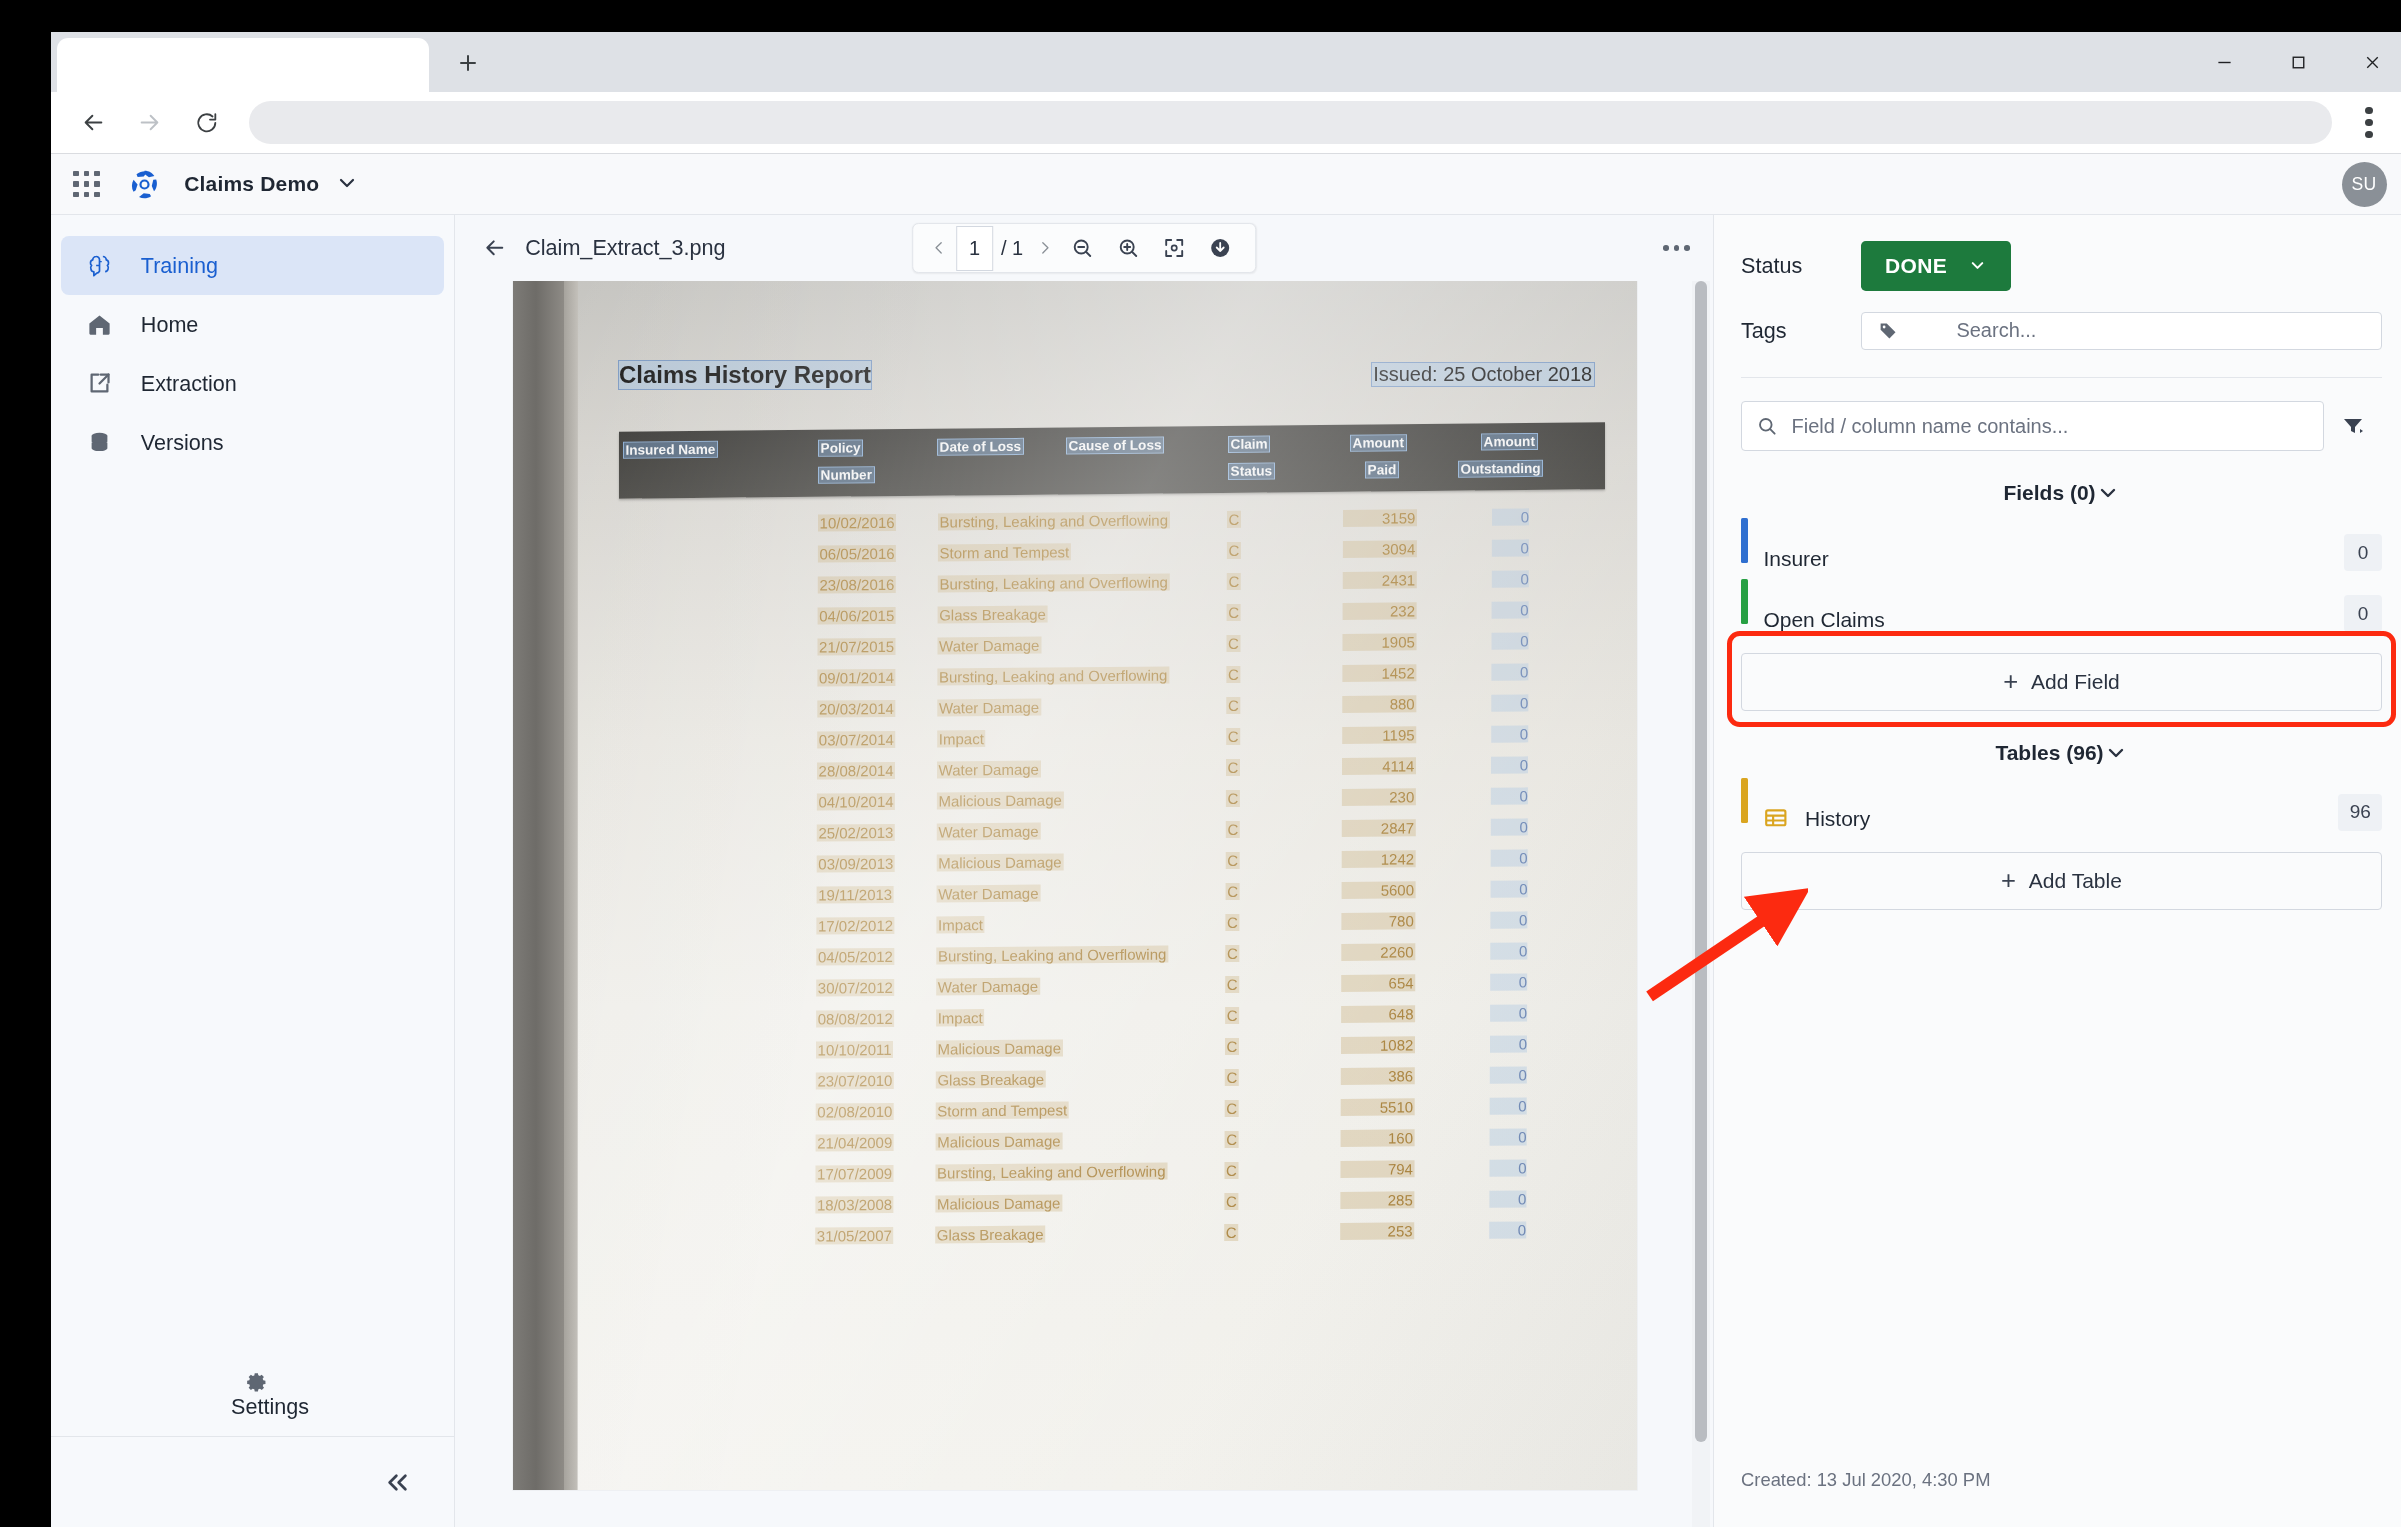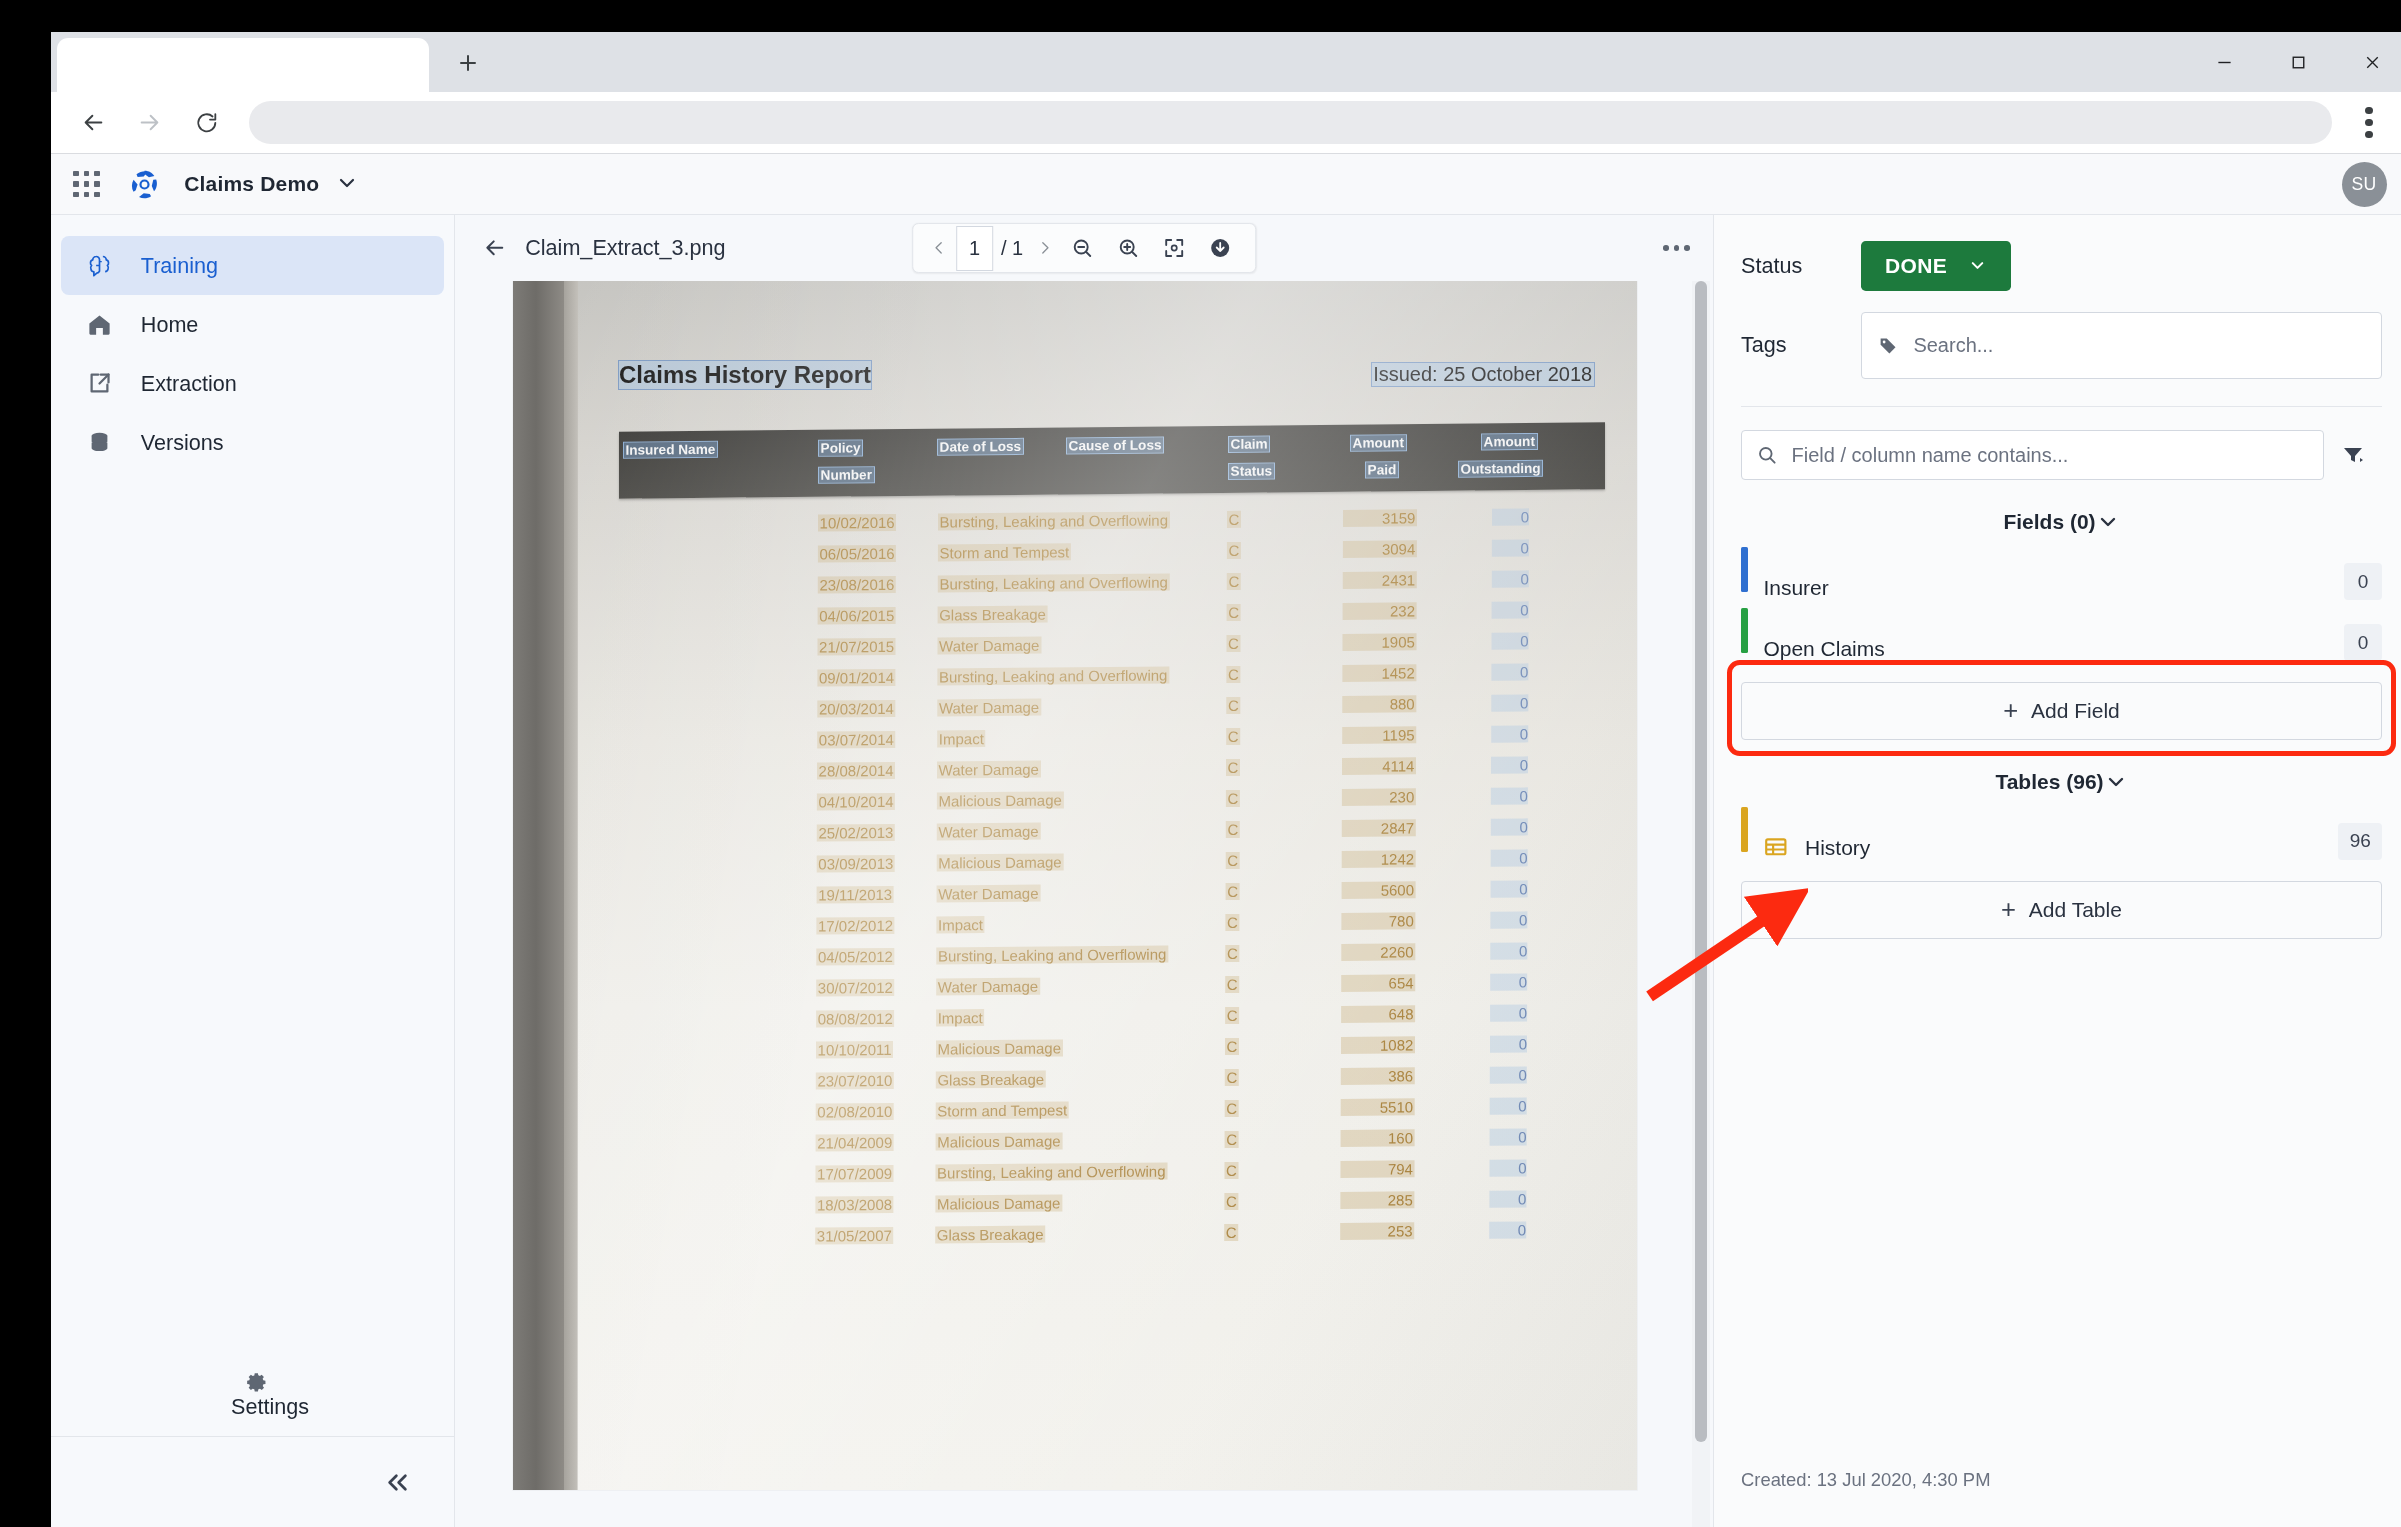--- a/index.html
+++ b/index.html
@@ -294,26 +294,27 @@
     height: 50px; min-width: 144px;
     display: flex; align-items: center; justify-content: center;
     font-size: 21px; font-weight: bold; letter-spacing: 0.4px;
     padding: 0 24px;
   }
   .status-pill .cv { margin-left: 21px; display: flex; }
 
   .row-tags { display: flex; align-items: center; margin-top: 21px; }
   .tags-input {
     flex: 1;
-    height: 67px;
+    height: 38px;
     border: 0.8px solid #d3d8e0;
     background: #fff;
     border-radius: 4px;
     display: flex; align-items: center;
     padding: 0 16px;
+    gap: 43px;
   }
   .tags-input .ph { font-size: 20px; color: #6b7280; margin-left: 14.4px; }
 
   .divider { height: 0.8px; background: #e3e6eb; margin: 27px 0 0 0; }
 
   .row-search { display: flex; align-items: center; margin-top: 24px; }
   .search-input {
     flex: 1;
     height: 50px;
     border: 0.8px solid #d3d8e0;

